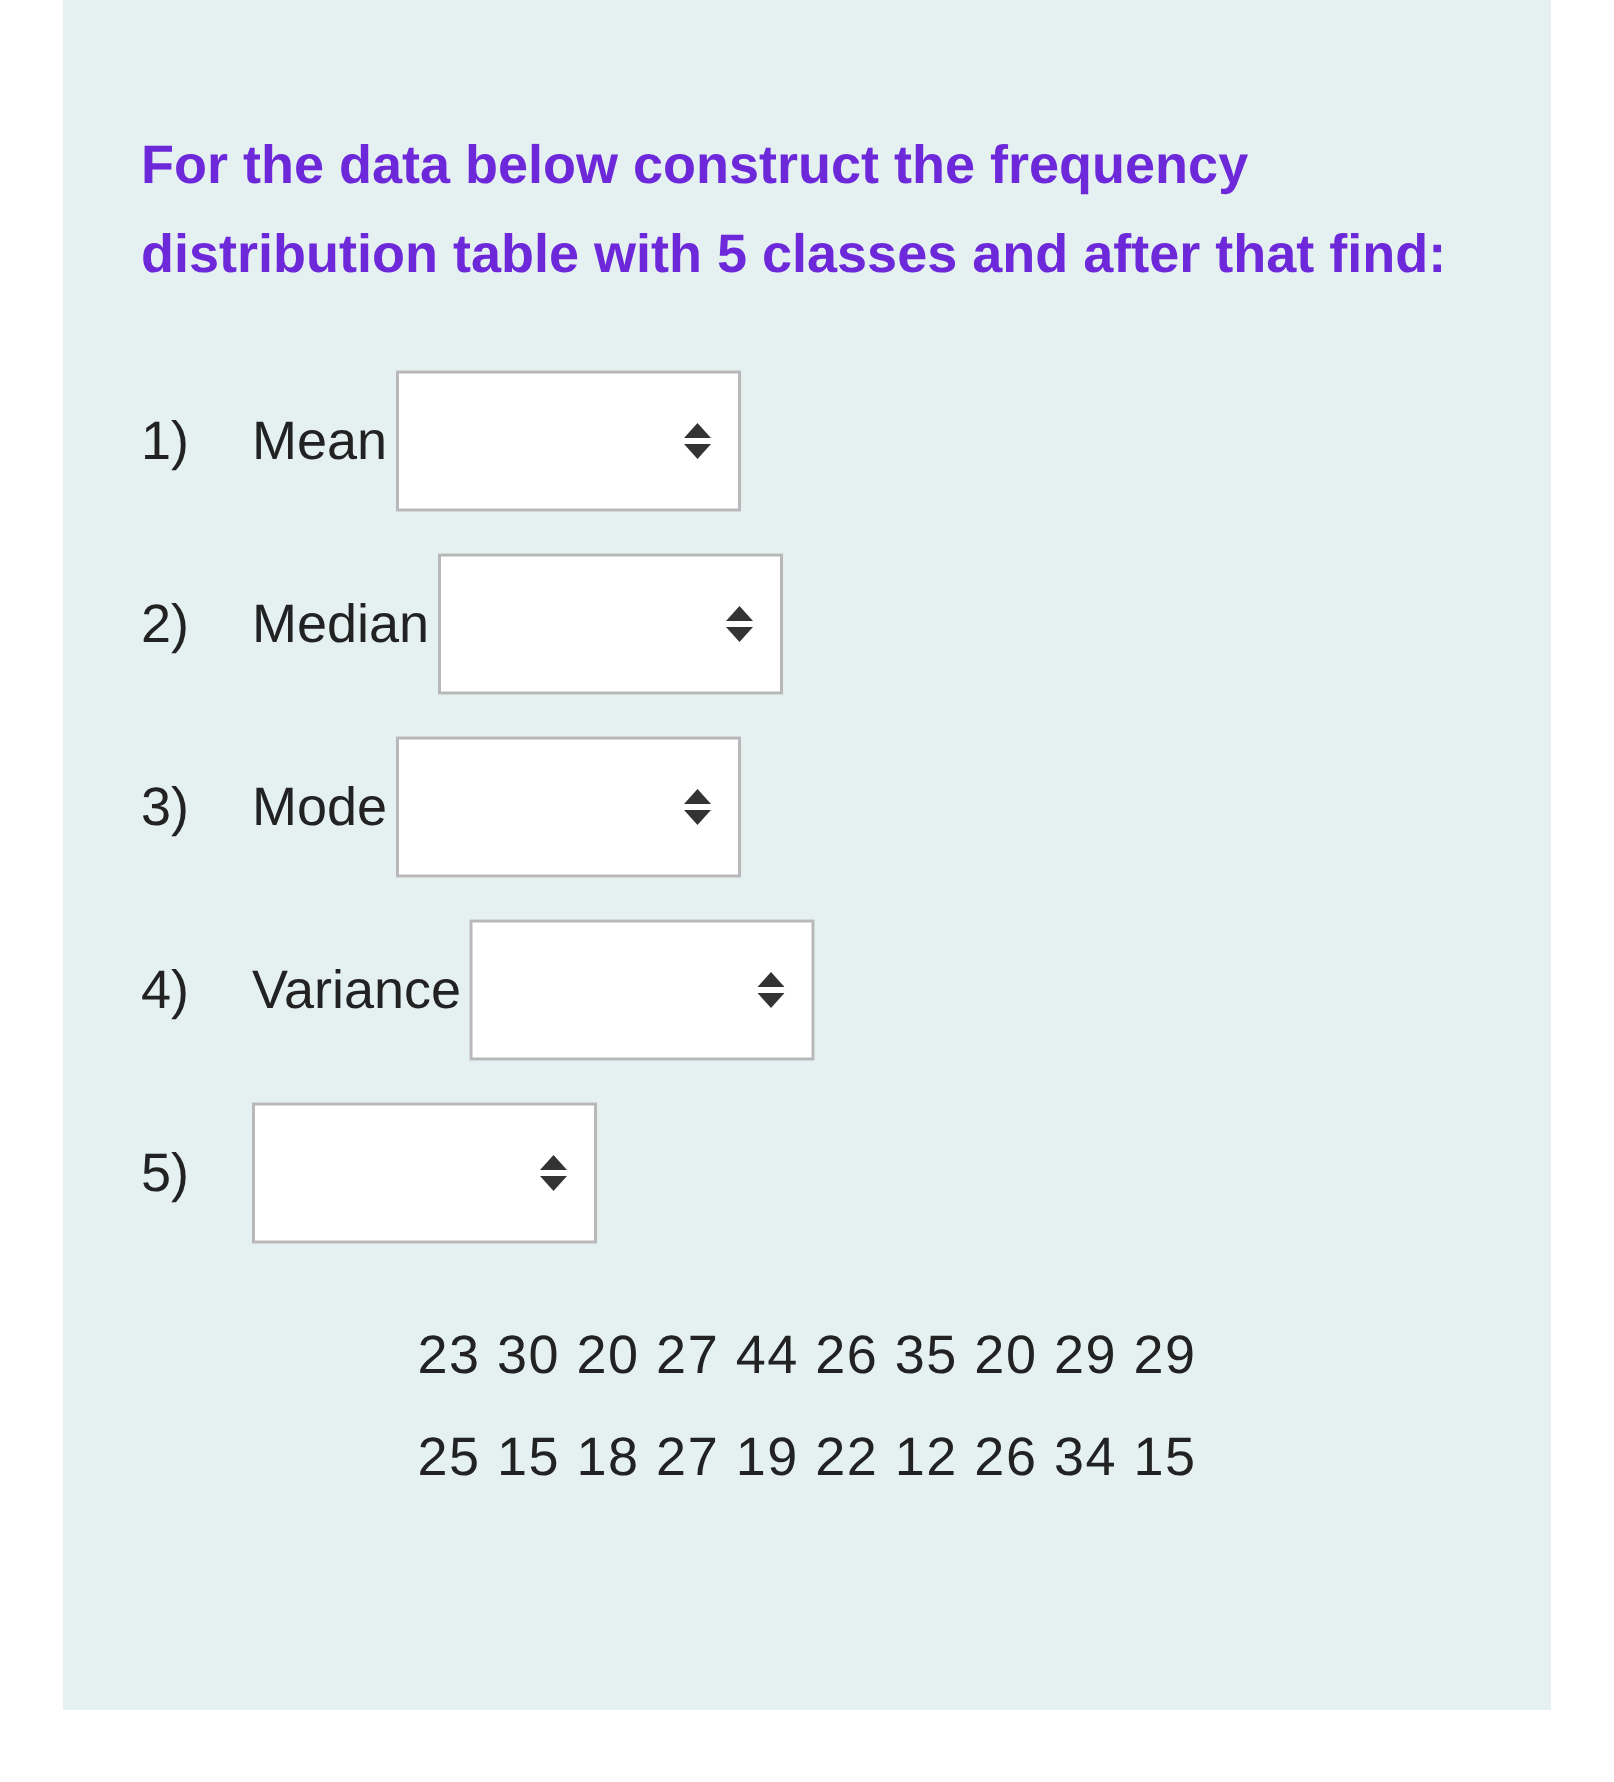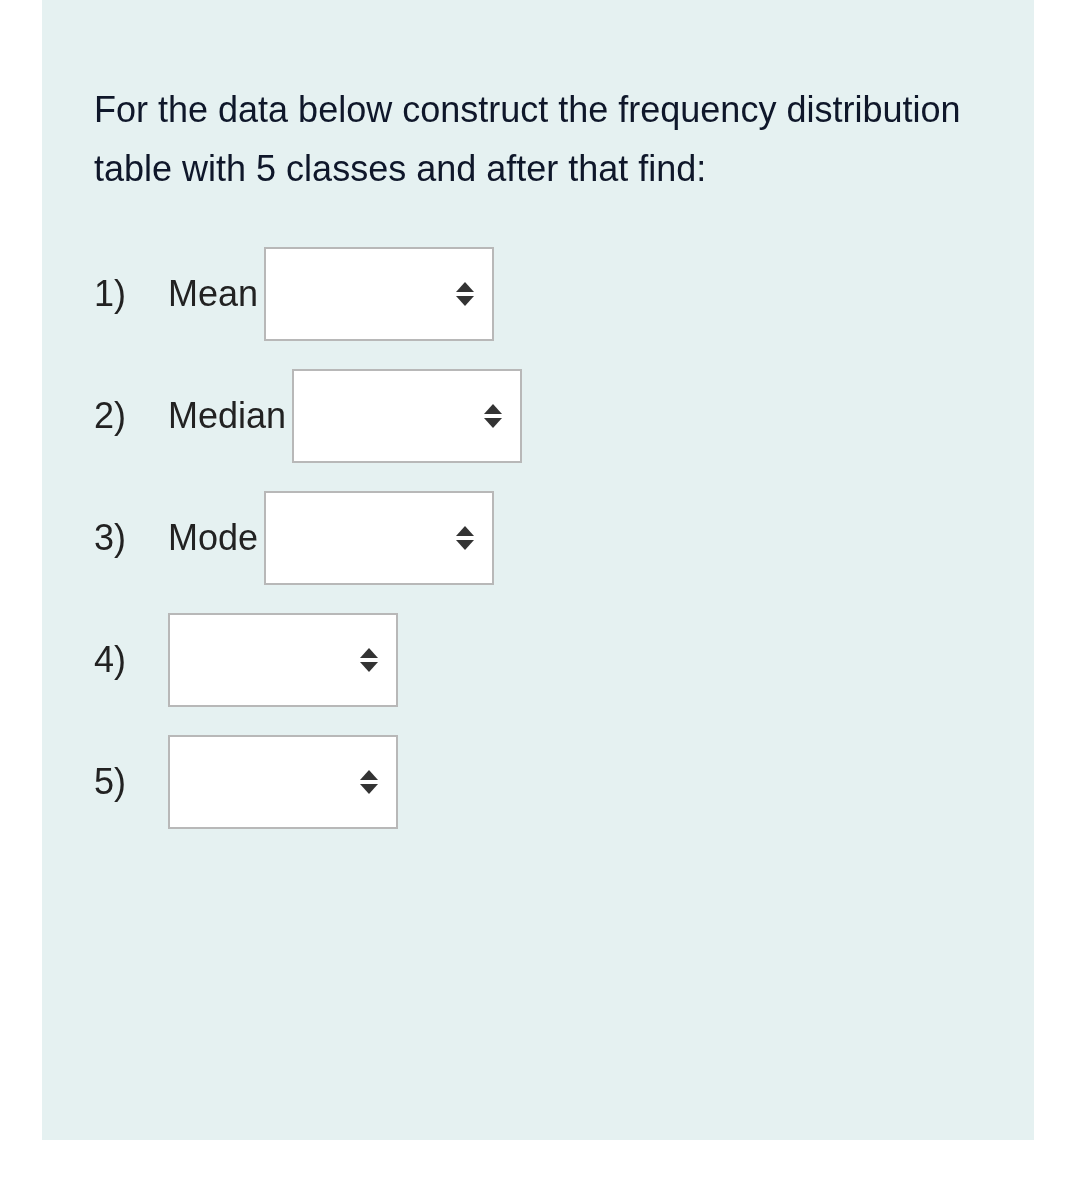--- a/index.html
+++ b/index.html
@@ -15,22 +15,22 @@
       padding: 0;
     }
     .container {
       background: #e5f1f1;
       margin: 0 42px;
       padding: 80px 52px 100px 52px;
       min-height: 1140px;
     }
     .prompt {
       font-size: 36px;
-      font-weight: normal;
-      color: #0f172a;
+      font-weight: bold;
+      color: #6d28d9;
       line-height: 1.65;
       margin-bottom: 48px;
     }
     .item-row {
       display: flex;
       align-items: center;
       margin-bottom: 28px;
       font-size: 36px;
       color: #222;
     }
@@ -118,20 +118,21 @@
           </svg>
         <svg width="18" height="10" viewBox="0 0 18 10">
             <polygon points="0,0 18,0 9,10" fill="#333"></polygon>
           </svg>
       </span>
     </div>
   </div>
 
   <div class="item-row">
     <span class="item-number">4)</span>
+    <span class="item-label">Variance</span>
     <div class="dropdown">
       <span class="stepper-icon">
         <svg width="18" height="10" viewBox="0 0 18 10">
             <polygon points="9,0 18,10 0,10" fill="#333"></polygon>
           </svg>
         <svg width="18" height="10" viewBox="0 0 18 10">
             <polygon points="0,0 18,0 9,10" fill="#333"></polygon>
           </svg>
       </span>
     </div>
@@ -144,13 +145,17 @@
         <svg width="18" height="10" viewBox="0 0 18 10">
             <polygon points="9,0 18,10 0,10" fill="#333"></polygon>
           </svg>
         <svg width="18" height="10" viewBox="0 0 18 10">
             <polygon points="0,0 18,0 9,10" fill="#333"></polygon>
           </svg>
       </span>
     </div>
   </div>
 
+  <div class="data-block">
+    <div class="data-line">23 30 20 27 44 26 35 20 29 29</div>
+    <div class="data-line">25  15  18  27  19  22  12  26 34  15</div>
+  </div>
 </div>
 
 </body></html>

